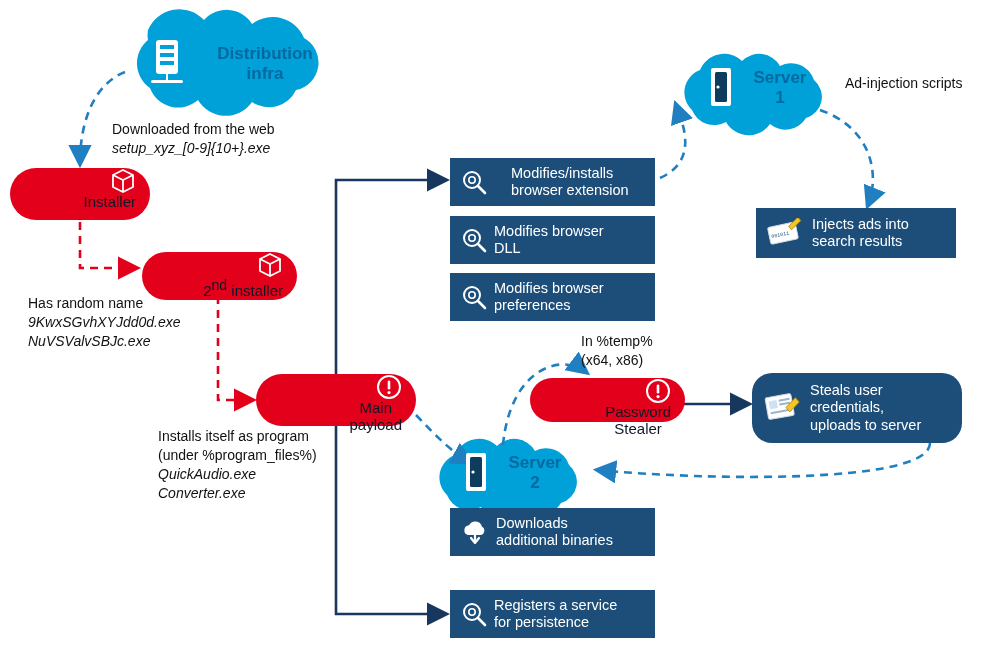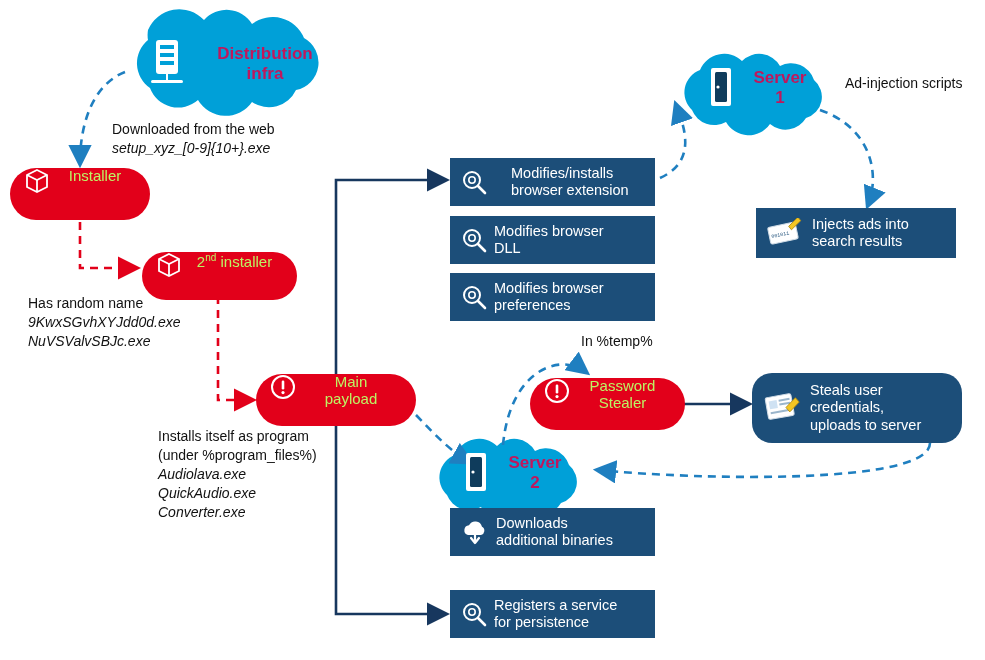--- a/index.html
+++ b/index.html
@@ -11,44 +11,45 @@
     overflow:hidden;
   }
   #stage{position:absolute;left:0;top:0;width:985px;height:660px;}
   svg.layer{position:absolute;left:0;top:0;width:985px;height:660px;}
 
   .node{position:absolute;box-sizing:border-box;}
 
   
   .pill{
     background:#e2001a;
-    color:#bef264;
+    color:#0f172a;
     border-radius:26px;
-    display:flex;align-items:flex-start;
+    display:flex;align-items:flex-end;
     padding:0 14px;
     font-size:15px;
     line-height:1.12;
+    flex-direction:column;
   }
   .pill .label{flex:1;text-align:center;padding-left:4px;}
 
   
   .rect{
     background:#1c4e79;
     color:#ffffff;
     display:flex;align-items:center;
     padding:0 10px;
     font-size:14.5px;
     line-height:1.2;
   }
   .rect .label{flex:1;padding-left:6px;}
 
   
   .cloudtext{
     position:absolute;
-    color:#be185d;
+    color:#0369a1;
     font-weight:bold;
     font-size:17px;
     line-height:1.15;
     text-align:center;
   }
 
   
   .anno{
     position:absolute;
     color:#111111;
@@ -181,39 +182,39 @@
 
   <div class="node pill" style="left:142px;top:252px;width:155px;height:48px;">
     <span class="icon">
       <svg width="26" height="26" viewBox="0 0 26 26">
         <path d="M13 2 L23 7 L23 19 L13 24 L3 19 L3 7 Z" fill="none" stroke="#ffffff" stroke-width="1.8"></path>
         <path d="M3 7 L13 12 L23 7" fill="none" stroke="#ffffff" stroke-width="1.8"></path>
         <path d="M13 12 L13 24" fill="none" stroke="#ffffff" stroke-width="1.8"></path>
       </svg>
     </span>
     <span class="label">
-      2<sup style="font-size:10px;">nd</sup> installer
+      2<sup style="font-size:14px;">nd</sup> installer
     </span>
   </div>
 
   <div class="node pill" style="left:256px;top:374px;width:160px;height:52px;">
     <span class="icon">
       <svg width="26" height="26" viewBox="0 0 26 26">
         <circle cx="13" cy="13" r="11" fill="none" stroke="#ffffff" stroke-width="2"></circle>
         <rect x="11.7" y="6.5" width="2.6" height="9" rx="1.3" fill="#ffffff"></rect>
         <circle cx="13" cy="18.6" r="1.6" fill="#ffffff"></circle>
       </svg>
     </span>
     <span class="label">
       <span>Main</span><br>
       <span>payload</span>
     </span>
   </div>
 
-  <div class="node pill" style="left:530px;top:378px;width:155px;height:52px;">
+  <div class="node pill" style="left:530px;top:378px;width:155px;height:44px;">
     <span class="icon">
       <svg width="26" height="26" viewBox="0 0 26 26">
         <circle cx="13" cy="13" r="11" fill="none" stroke="#ffffff" stroke-width="2"></circle>
         <rect x="11.7" y="6.5" width="2.6" height="9" rx="1.3" fill="#ffffff"></rect>
         <circle cx="13" cy="18.6" r="1.6" fill="#ffffff"></circle>
       </svg>
     </span>
     <span class="label">
       <span>Password</span><br>
       <span>Stealer</span>
@@ -333,26 +334,26 @@
 
   <div class="anno" style="left:28px;top:294px;width:250px;">
     <span class="pl">Has random name</span>
     <span class="it">9KwxSGvhXYJdd0d.exe</span>
     <span class="it">NuVSValvSBJc.exe</span>
   </div>
 
   <div class="anno" style="left:158px;top:427px;width:250px;">
     <span class="pl">Installs itself as program</span>
     <span class="pl">(under %program_files%)</span>
-    <span class="it">Audiolava.exe</span>
     <span class="it">QuickAudio.exe</span>
     <span class="it">Converter.exe</span>
   </div>
 
   <div class="anno" style="left:581px;top:332px;width:140px;">
     <span class="pl">In %temp%</span>
+    <span class="pl">(x64, x86)</span>
   </div>
 
   <div class="anno" style="left:845px;top:74px;width:150px;">
     <span class="pl">Ad-injection scripts</span>
   </div>
 
 </div>
 
 </body></html>

